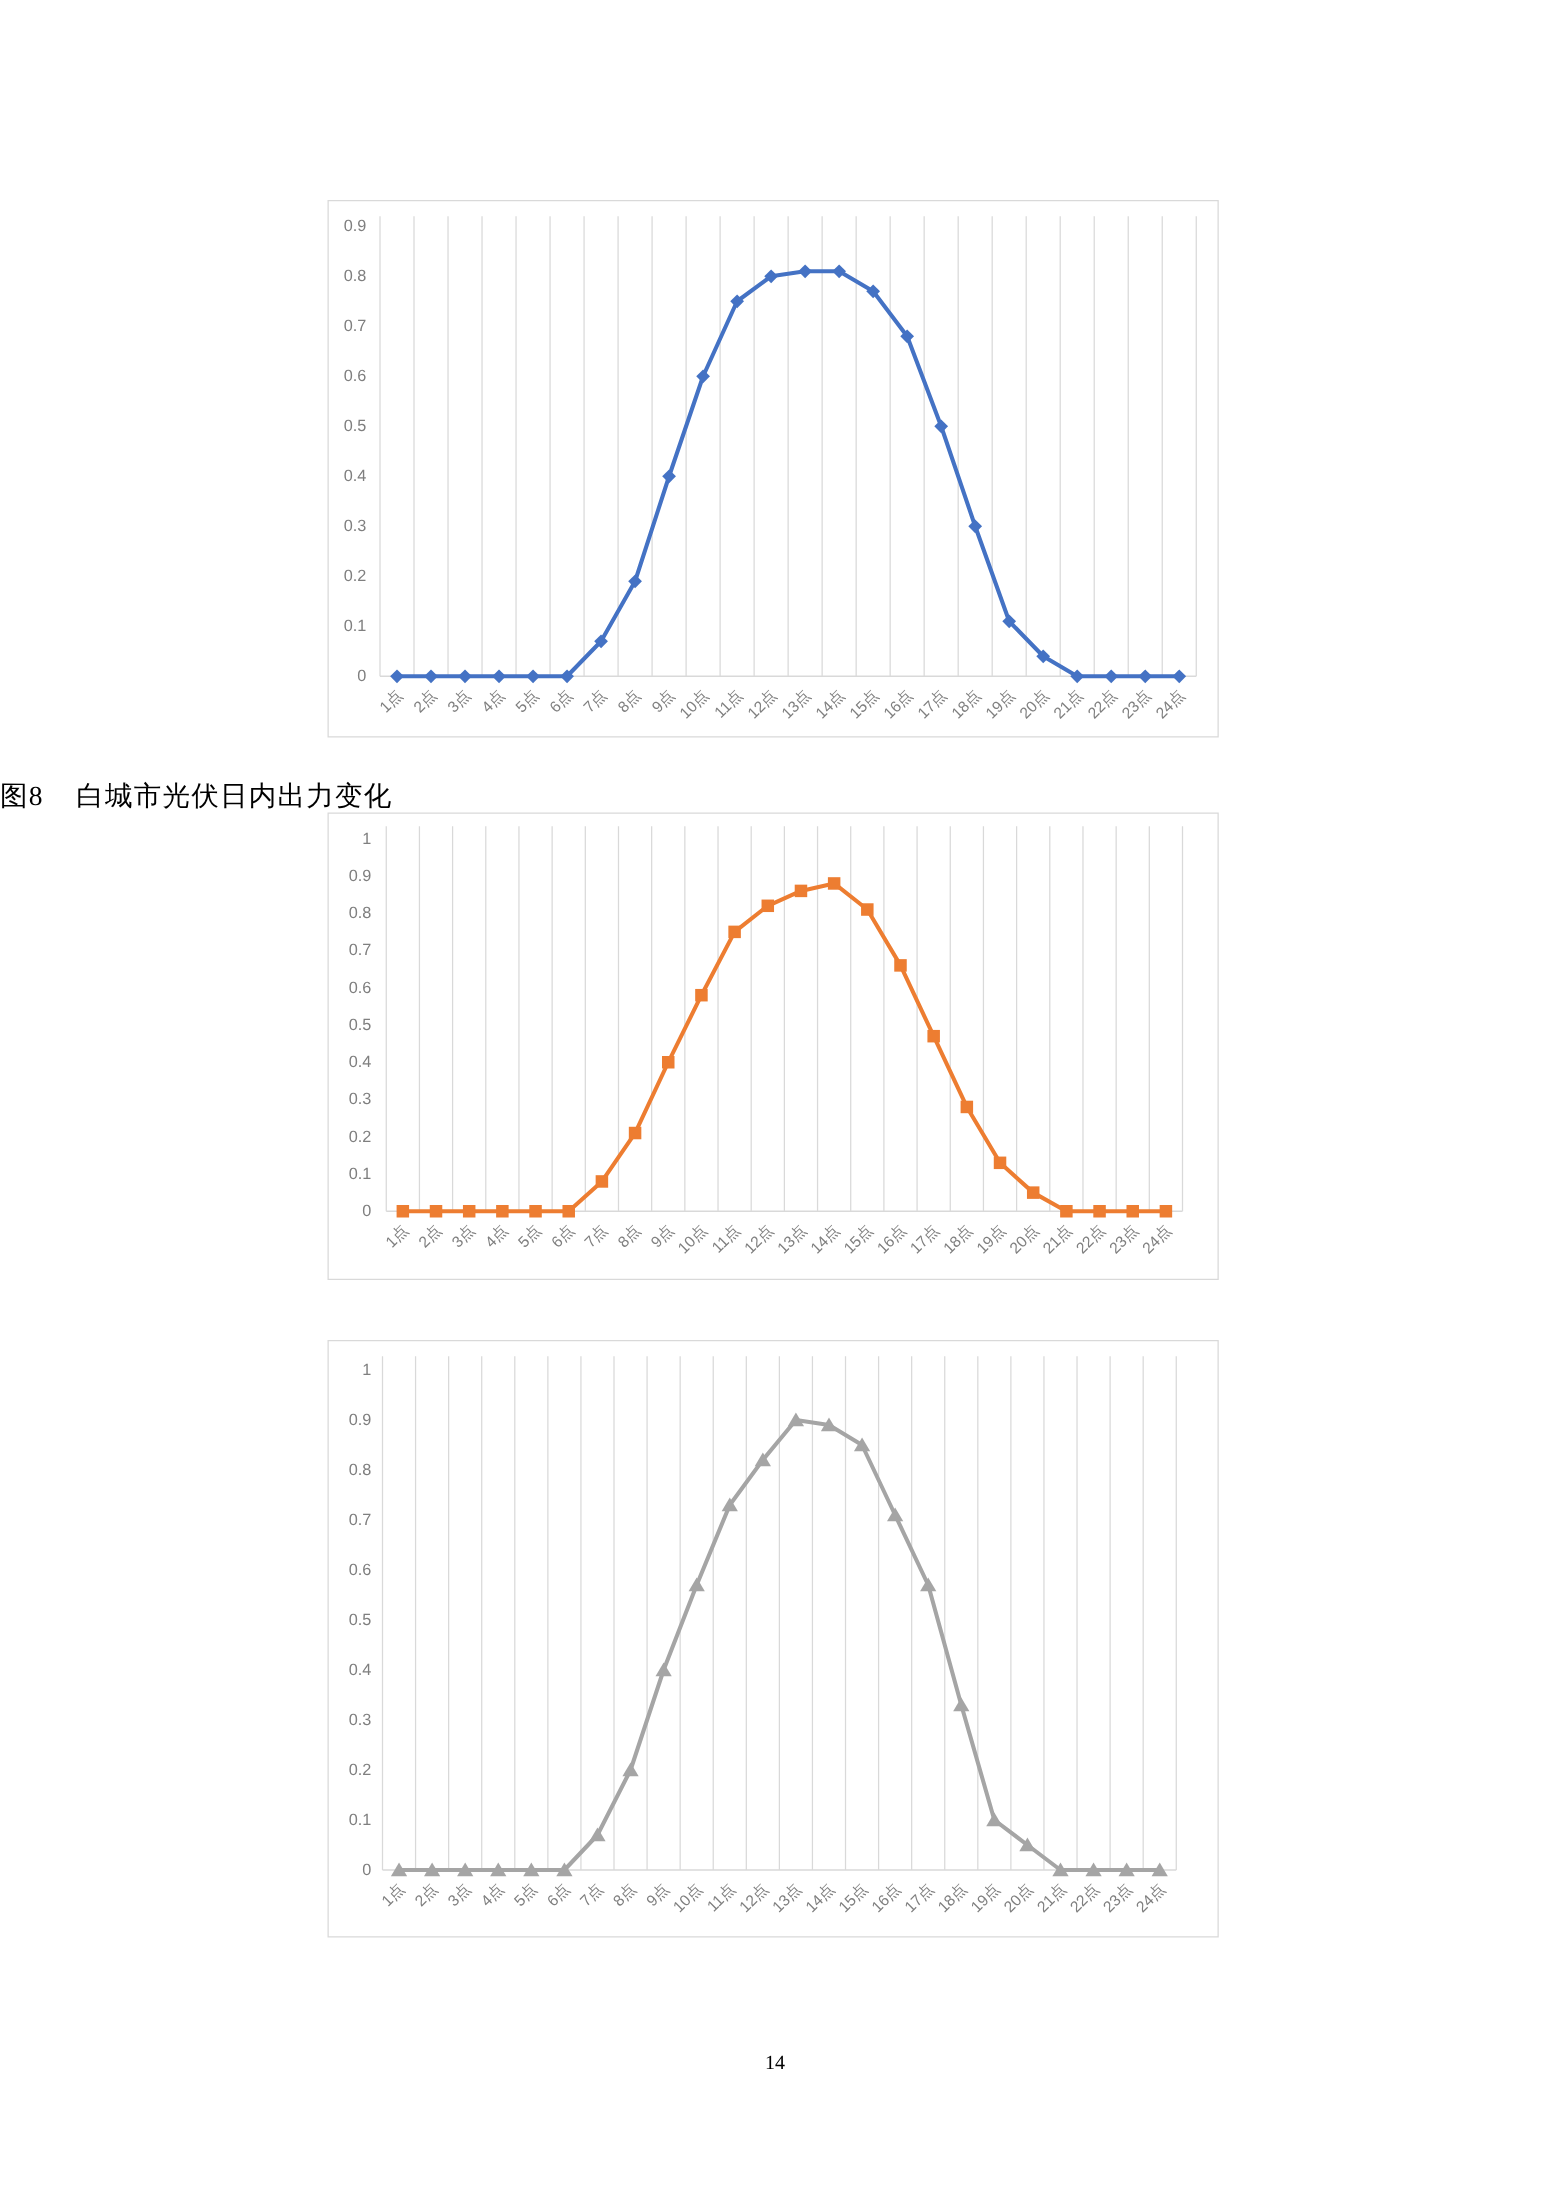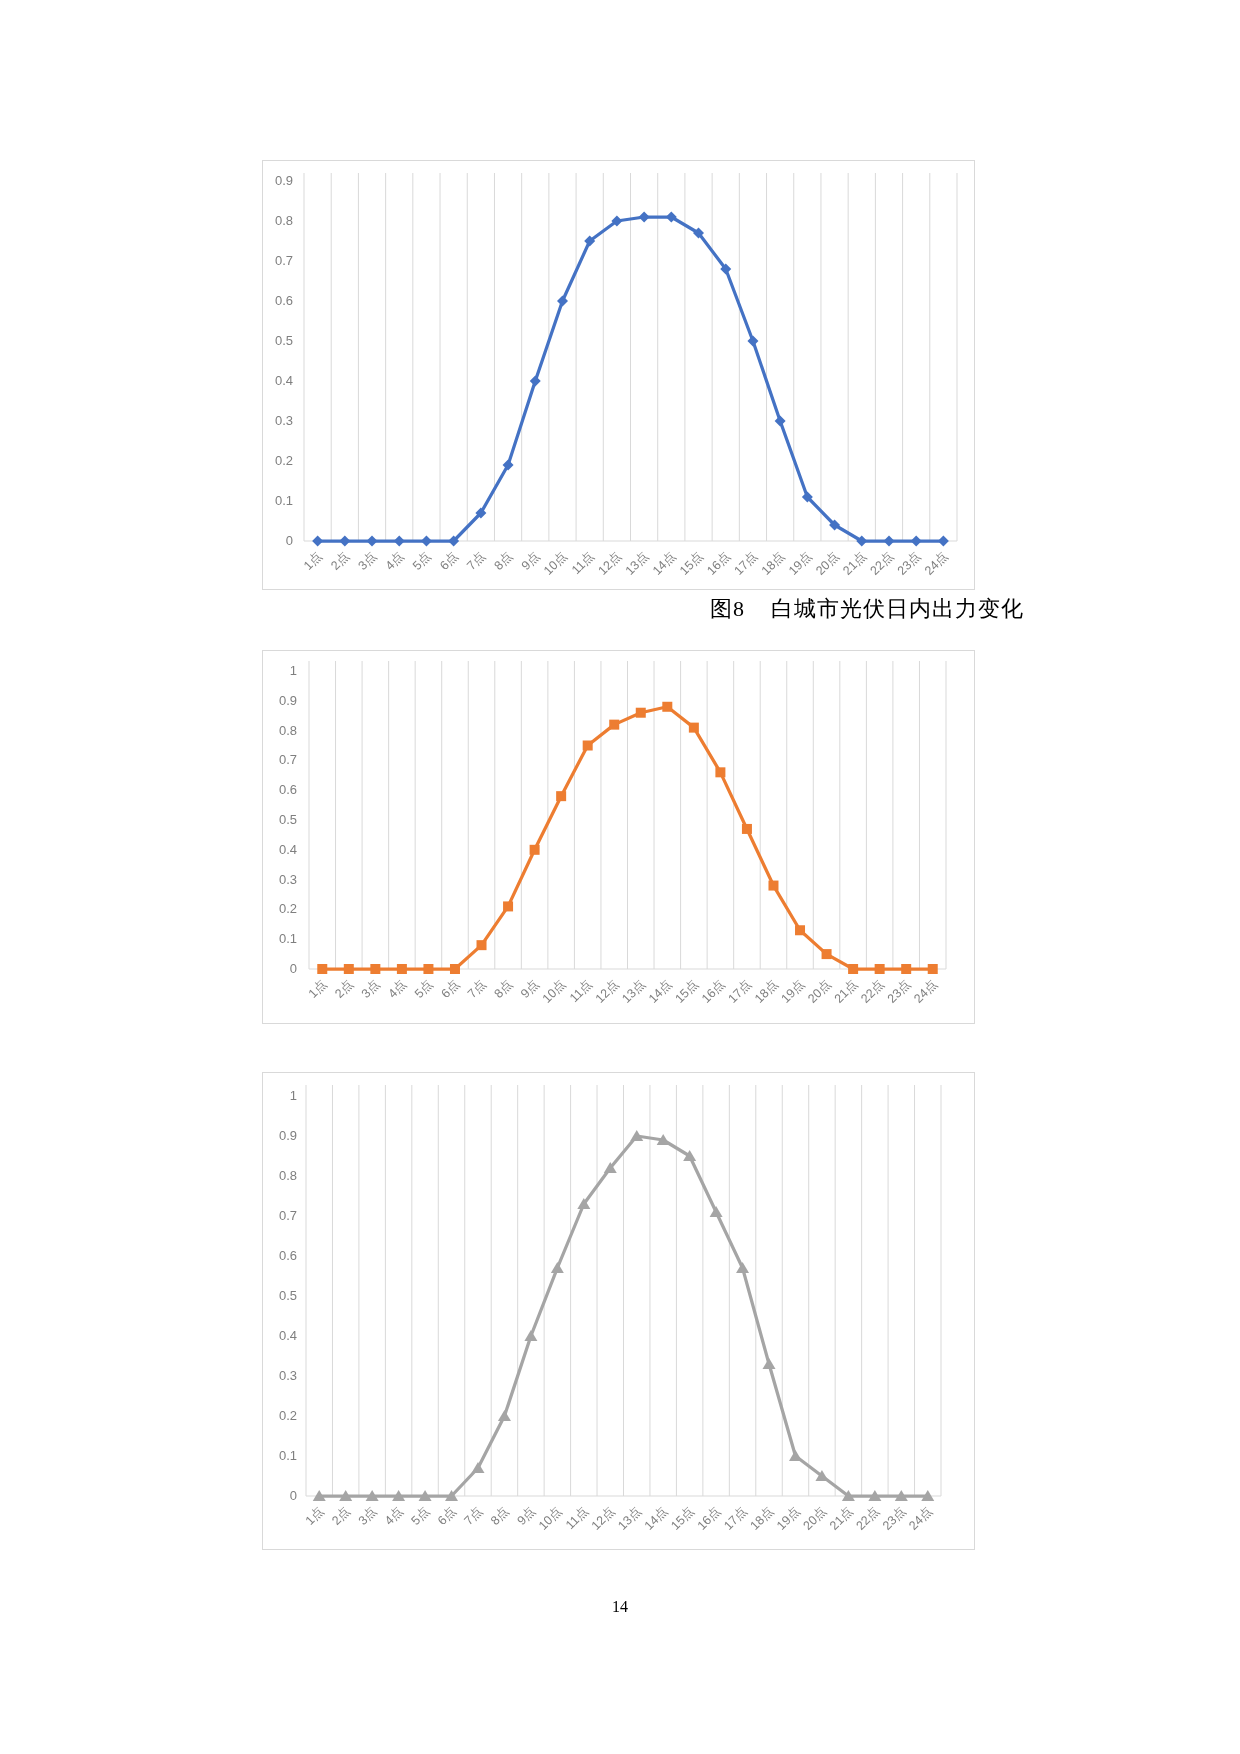--- a/index.html
+++ b/index.html
@@ -12,29 +12,31 @@
   .fig svg{display:block;}
   svg text.tick{
     font-family:"Liberation Sans", sans-serif;
     font-size:13px;fill:#7f7f7f;
   }
   svg text.xtick{
     font-family:"Liberation Sans", sans-serif;
     font-size:12.5px;fill:#7f7f7f;
   }
   .caption{
-    position:absolute;left:0;width:1024px;text-align:right;
+    position:absolute;left:0;width:1024px;text-align:left;
     font-size:22px;color:#000;letter-spacing:1px;
     font-family:"Liberation Serif", serif;
+    margin-top:28px;
   }
   .caption .cap-gap{display:inline-block;width:26px;}
   .pagenum{
     position:absolute;left:0;width:1240px;text-align:center;
     font-size:16px;color:#000;
     font-family:"Liberation Serif", serif;
+    margin-top:44px;
   }
 </style>
 </head>
 <body>
 
 <div class="page">
 
   <figure class="fig" style="left:262px;top:160px;width:711px;height:428px">
     <svg id="chart-0" width="711" height="428" viewBox="0 0 711 428">
         <line x1="41" y1="12" x2="41" y2="380" stroke="#d9d9d9" stroke-width="1"></line>

